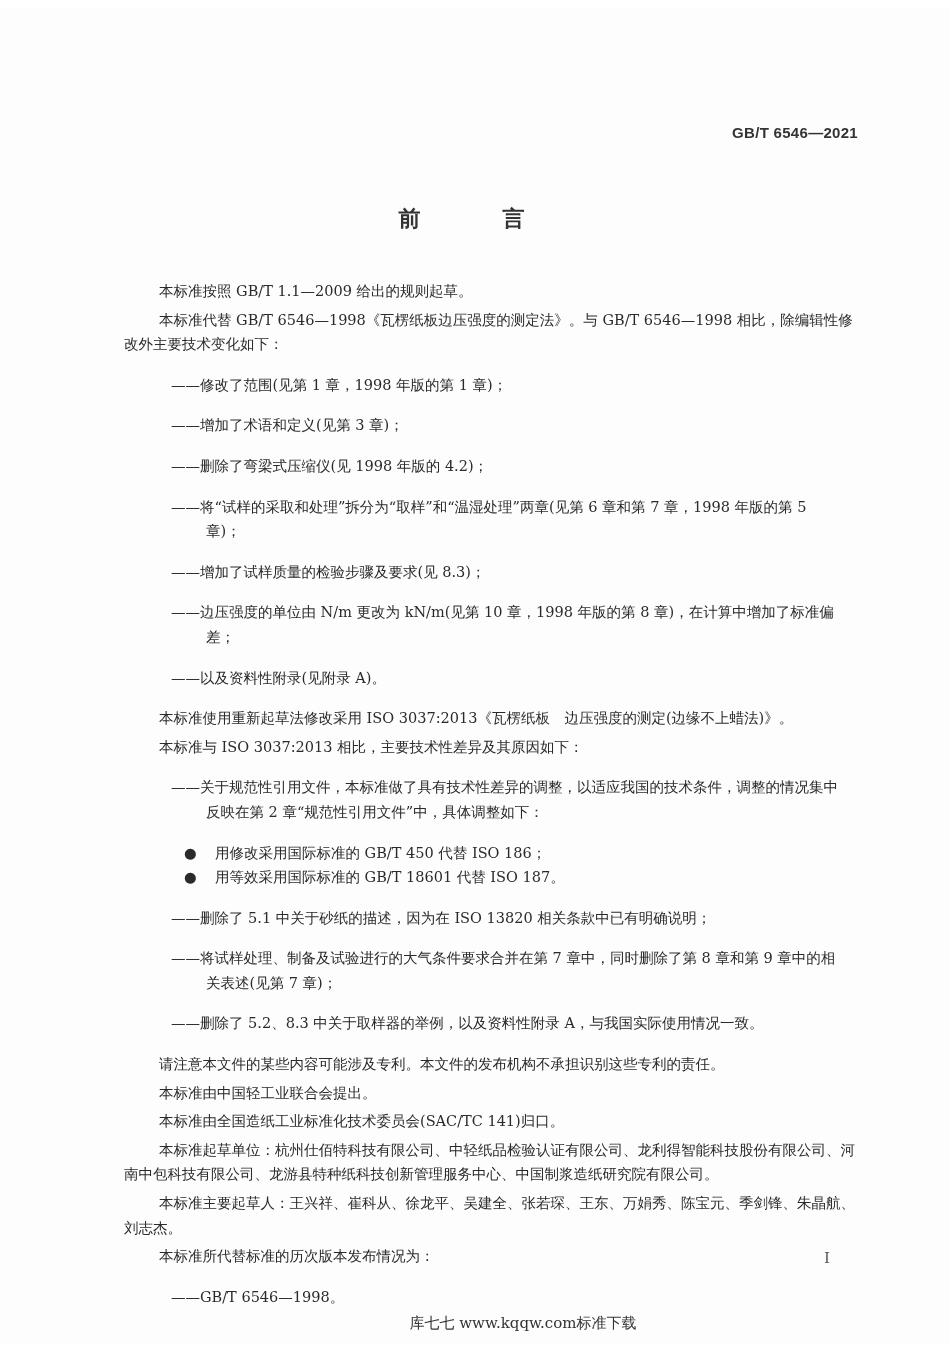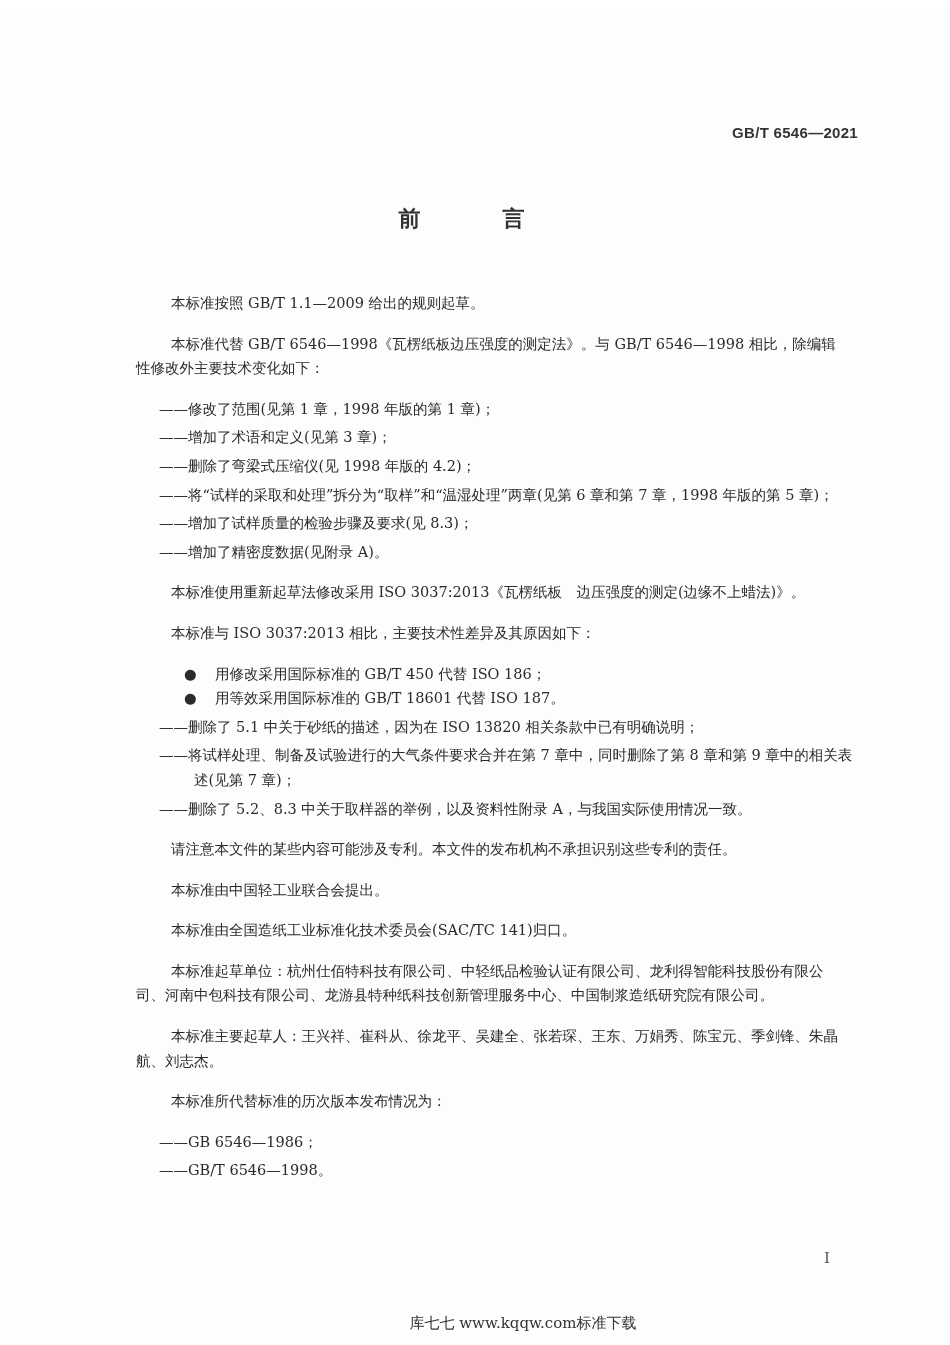--- a/index.html
+++ b/index.html
@@ -4,56 +4,57 @@
 <style>
   html, body { margin:0; padding:0; }
   body { width:950px; height:1345px; background:#ffffff; position:relative; overflow:hidden;
          font-family:"DejaVu Serif","Liberation Serif",serif; color:#2a2a2a; }
   .page { position:absolute; left:0; top:8px; width:950px; height:1345px; background:#fdfdfd; }
   .std-code { position:absolute; right:92px; top:116px; font-family:"Liberation Sans","DejaVu Sans",sans-serif;
               font-weight:bold; font-size:15px; color:#333; letter-spacing:0.3px; }
   .title { position:absolute; left:0; width:923px; top:196px; text-align:center; font-size:22px; font-weight:bold;
            font-family:"DejaVu Sans",sans-serif; color:#333; letter-spacing:30px; text-indent:30px; }
   .body { position:absolute; left:120px; top:267px; width:740px; font-size:14.5px; line-height:24.6px; }
-  .p { margin:16px; padding-left:35px; text-indent:0; }
+  .p { margin:4px; padding-left:35px; text-indent:0; }
   .p.first-indent { padding-left:0; text-indent:35px; }
-  .dash { margin:4px; padding-left:70px; text-indent:-35px; }
+  .dash { margin:16px; padding-left:70px; text-indent:-35px; }
   .bullet { margin:0; padding-left:95px; position:relative; }
   .bullet .dot { position:absolute; left:64px; top:0; }
   .pagenum { position:absolute; right:120px; top:1241px; font-size:15px; color:#555; }
   .footer { position:absolute; left:0; width:950px; top:1306px; text-align:center; font-size:15px; color:#333;margin-left:48px; }
 </style>
 </head>
 <body>
 
 <div class="page">
   <div class="std-code">GB/T 6546—2021</div>
   <div class="title">前　言</div>
 
   <div class="body">
     <p class="p first-indent">本标准按照 GB/T 1.1—2009 给出的规则起草。</p>
     <p class="p first-indent">本标准代替 GB/T 6546—1998《瓦楞纸板边压强度的测定法》。与 GB/T 6546—1998 相比，除编辑性修改外主要技术变化如下：</p>
     <p class="dash">——修改了范围(见第 1 章，1998 年版的第 1 章)；</p>
     <p class="dash">——增加了术语和定义(见第 3 章)；</p>
     <p class="dash">——删除了弯梁式压缩仪(见 1998 年版的 4.2)；</p>
     <p class="dash">——将“试样的采取和处理”拆分为“取样”和“温湿处理”两章(见第 6 章和第 7 章，1998 年版的第 5 章)；</p>
     <p class="dash">——增加了试样质量的检验步骤及要求(见 8.3)；</p>
-    <p class="dash">——增加了精密度数据(见附录 A)。</p>
+    <p class="dash">——边压强度的单位由 N/m 更改为 kN/m(见第 10 章，1998 年版的第 8 章)，在计算中增加了标准偏差；</p>
+    <p class="dash">——以及资料性附录(见附录 A)。</p>
     <p class="p first-indent">本标准使用重新起草法修改采用 ISO 3037:2013《瓦楞纸板　边压强度的测定(边缘不上蜡法)》。</p>
     <p class="p first-indent">本标准与 ISO 3037:2013 相比，主要技术性差异及其原因如下：</p>
+    <p class="dash">——关于规范性引用文件，本标准做了具有技术性差异的调整，以适应我国的技术条件，调整的情况集中反映在第 2 章“规范性引用文件”中，具体调整如下：</p>
     <p class="bullet"><span class="dot">●</span><span>用修改采用国际标准的 GB/T 450 代替 ISO 186；</span></p>
     <p class="bullet"><span class="dot">●</span><span>用等效采用国际标准的 GB/T 18601 代替 ISO 187。</span></p>
     <p class="dash">——删除了 5.1 中关于砂纸的描述，因为在 ISO 13820 相关条款中已有明确说明；</p>
     <p class="dash">——将试样处理、制备及试验进行的大气条件要求合并在第 7 章中，同时删除了第 8 章和第 9 章中的相关表述(见第 7 章)；</p>
     <p class="dash">——删除了 5.2、8.3 中关于取样器的举例，以及资料性附录 A，与我国实际使用情况一致。</p>
     <p class="p first-indent">请注意本文件的某些内容可能涉及专利。本文件的发布机构不承担识别这些专利的责任。</p>
     <p class="p first-indent">本标准由中国轻工业联合会提出。</p>
     <p class="p first-indent">本标准由全国造纸工业标准化技术委员会(SAC/TC 141)归口。</p>
     <p class="p first-indent">本标准起草单位：杭州仕佰特科技有限公司、中轻纸品检验认证有限公司、龙利得智能科技股份有限公司、河南中包科技有限公司、龙游县特种纸科技创新管理服务中心、中国制浆造纸研究院有限公司。</p>
     <p class="p first-indent">本标准主要起草人：王兴祥、崔科从、徐龙平、吴建全、张若琛、王东、万娟秀、陈宝元、季剑锋、朱晶航、刘志杰。</p>
     <p class="p first-indent">本标准所代替标准的历次版本发布情况为：</p>
-    <p class="dash">——GB 6546—1986；</p>
     <p class="dash">——GB/T 6546—1998。</p>
   </div>
 
   <div class="pagenum">I</div>
   <div class="footer">库七七 www.kqqw.com标准下载</div>
 </div>
 
 </body></html>

